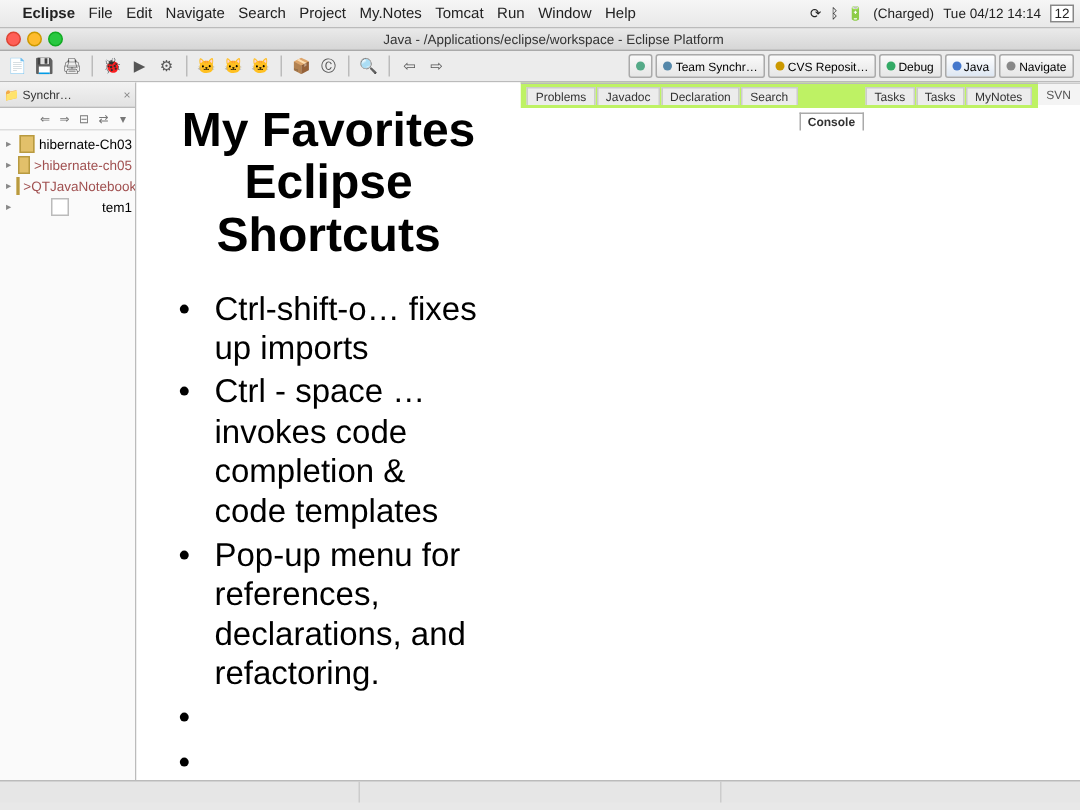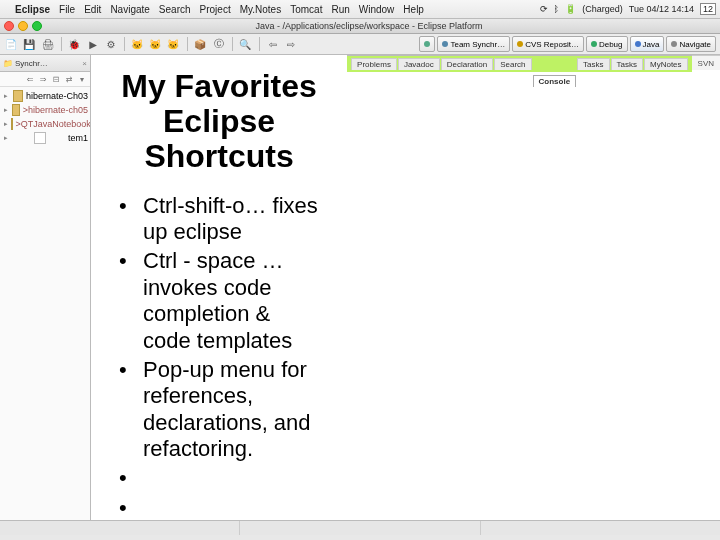--- a/index.html
+++ b/index.html
@@ -360,21 +360,21 @@
       </div>
     </div>
   </div>
 
   <div style="flex:1;display:flex;">
     <div class="editor">
       <h1 class="slide-title">My Favorites Eclipse Shortcuts</h1>
       <ul class="slide-list">
         <li>
             <span class="bullet">•</span>
-            <span>Ctrl-shift-o… fixes up eclipse</span>
+            <span>Ctrl-shift-o… fixes up imports</span>
           </li>
         <li>
             <span class="bullet">•</span>
             <span>Ctrl - space … invokes code completion &amp; code templates</span>
           </li>
         <li>
             <span class="bullet">•</span>
             <span>Pop-up menu for references, declarations, and refactoring.</span>
           </li>
         <li>

